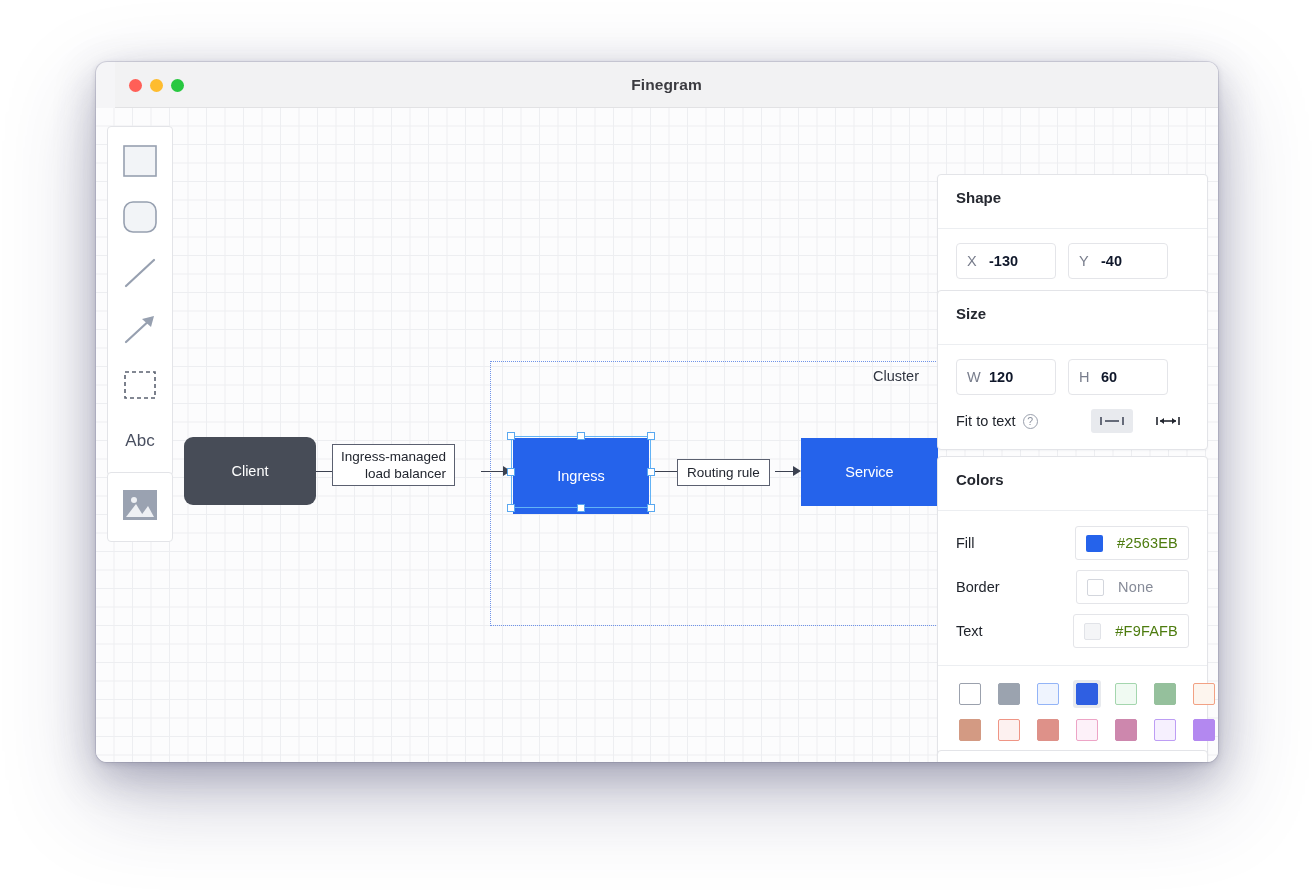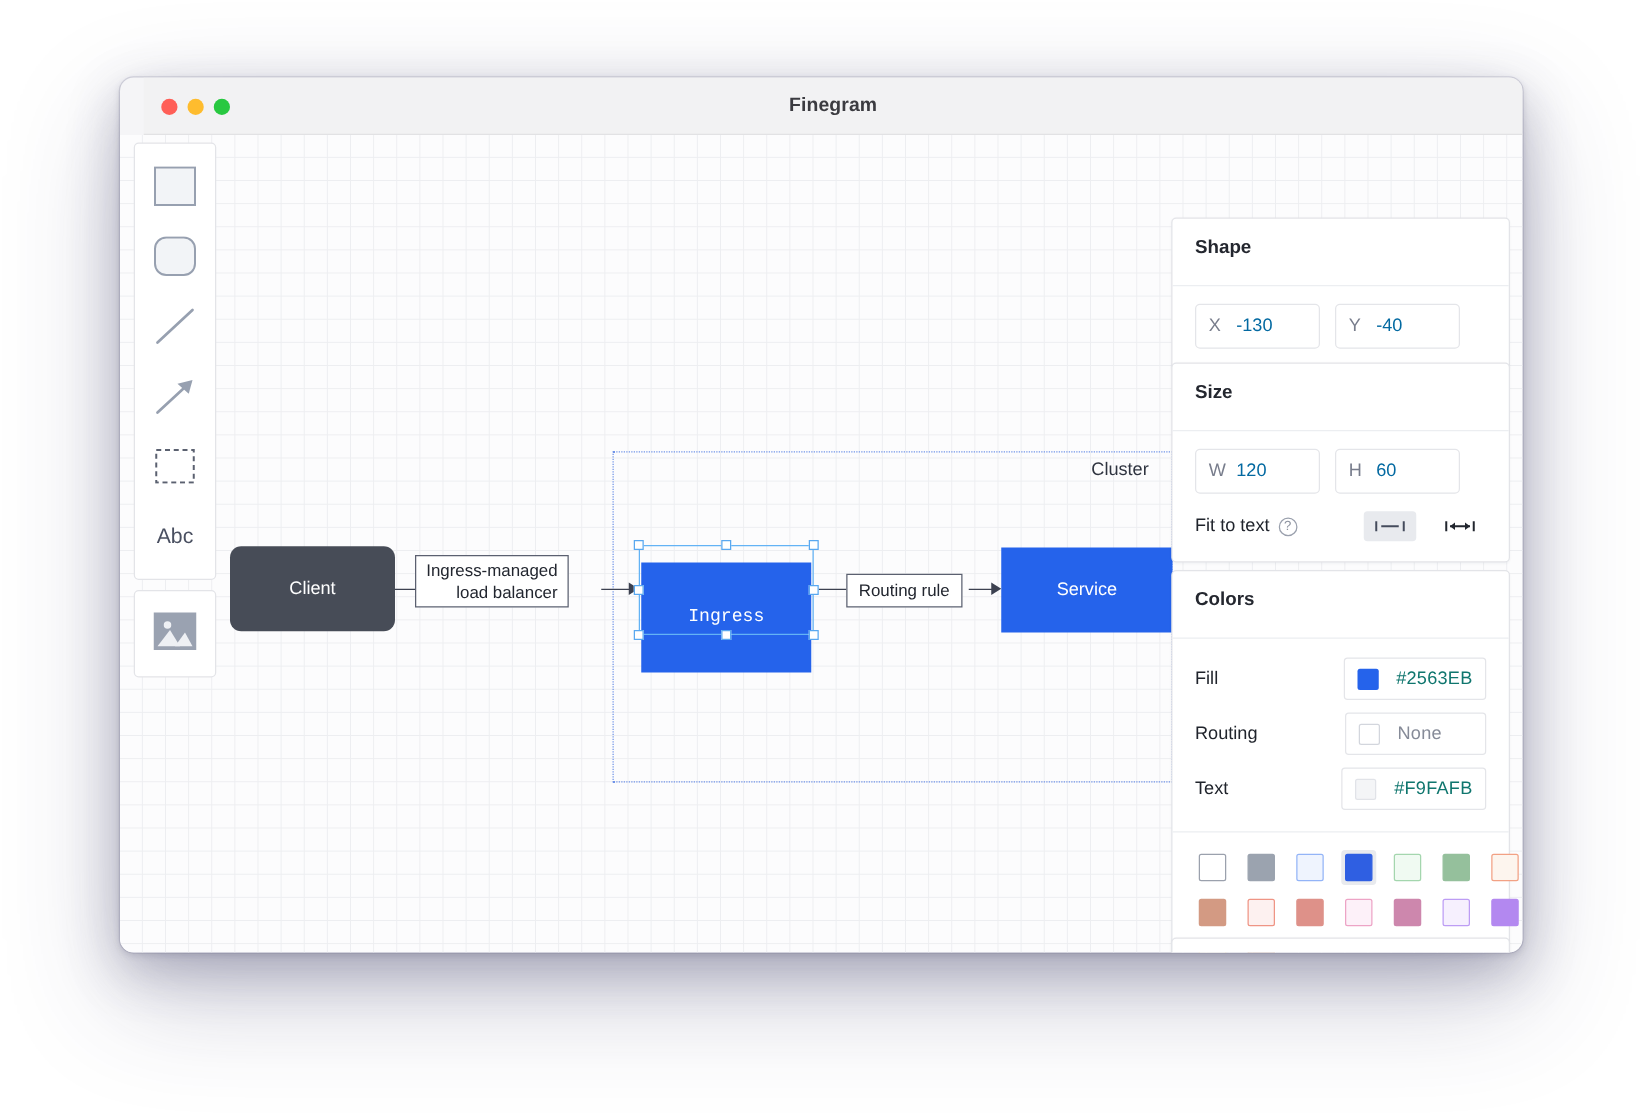--- a/index.html
+++ b/index.html
@@ -82,21 +82,21 @@
       linear-gradient(to bottom, #edeef1 1px, transparent 1px);
     background-size: 18.5px 18.5px;
     background-position: -1px -1px;
     overflow: hidden;
   }
 
   
   .toolbar {
     position: absolute;
     left: 11px;
-    top: 6px;
+    top: 18px;
     width: 66px;
     background: #ffffff;
     border: 1px solid #e3e4e8;
     border-radius: 4px;
     padding: 6px 0 6px 0;
     display: flex;
     flex-direction: column;
     align-items: center;
   }
   .tool {
@@ -156,24 +156,23 @@
     color: #ffffff;
     cursor: pointer;
   }
   .node-client {
     left: 88px; top: 329px;
     width: 132px; height: 68px;
     background: #474c57;
     border-radius: 9px;
   }
   .node-ingress {
-    left: 417px; top: 342px;
-    width: 136px; height: 88px;
+    left: 417px; top: 330px;
+    width: 136px; height: 76px;
     background: #2563eb;
-    font-family: Liberation Mono, monospace;
   }
   .node-service {
     left: 705px; top: 330px;
     width: 137px; height: 68px;
     background: #2563eb;
     justify-content: center;
   }
 
   
   .sel-outline {
@@ -249,22 +248,22 @@
     background: #fff;
     cursor: text;
   }
   .num-key {
     font-size: 14.5px;
     color: #787d8c;
     width: 22px;
   }
   .num-val {
     font-size: 14.5px;
-    color: #0369a1;
-    font-weight: 400;
+    color: #0f172a;
+    font-weight: 700;
     text-align: right;
   }
 
   .fit-row {
     display: flex;
     align-items: center;
     margin-top: 14px;
   }
   .fit-label { font-size: 14.5px; color: #20242c; }
   .help-icon {
@@ -313,21 +312,21 @@
     gap: 14px;
     cursor: pointer;
   }
   .chip {
     width: 17px; height: 17px;
     border-radius: 2px;
     flex: none;
   }
   .color-text {
     font-size: 14.5px;
-    color: #0f766e;
+    color: #4d7c0f;
     letter-spacing: 0.2px;
   }
   .color-text.muted { color: #868b98; }
 
   .swatch-sep { border-top: 1px solid #eceef1; }
   .swatch-grid {
     padding: 14px 18px 16px 18px;
     display: grid;
     grid-template-columns: repeat(7, 28px);
     gap: 8px 11px;
@@ -547,21 +546,21 @@
 
           <div class="color-row">
             <span class="color-label">Fill</span>
             <span class="color-input">
               <span class="chip" style="background:#2563EB;"></span>
               <span class="color-text">#2563EB</span>
             </span>
           </div>
 
           <div class="color-row">
-            <span class="color-label">Routing</span>
+            <span class="color-label">Border</span>
             <span class="color-input">
               <span class="chip" style="background:#ffffff; border:1.3px solid #d3d6dd;"></span>
               <span class="color-text muted">None</span>
             </span>
           </div>
 
           <div class="color-row">
             <span class="color-label">Text</span>
             <span class="color-input">
               <span class="chip" style="background:#f4f5f7; border:1.3px solid #e1e3e8;"></span>

